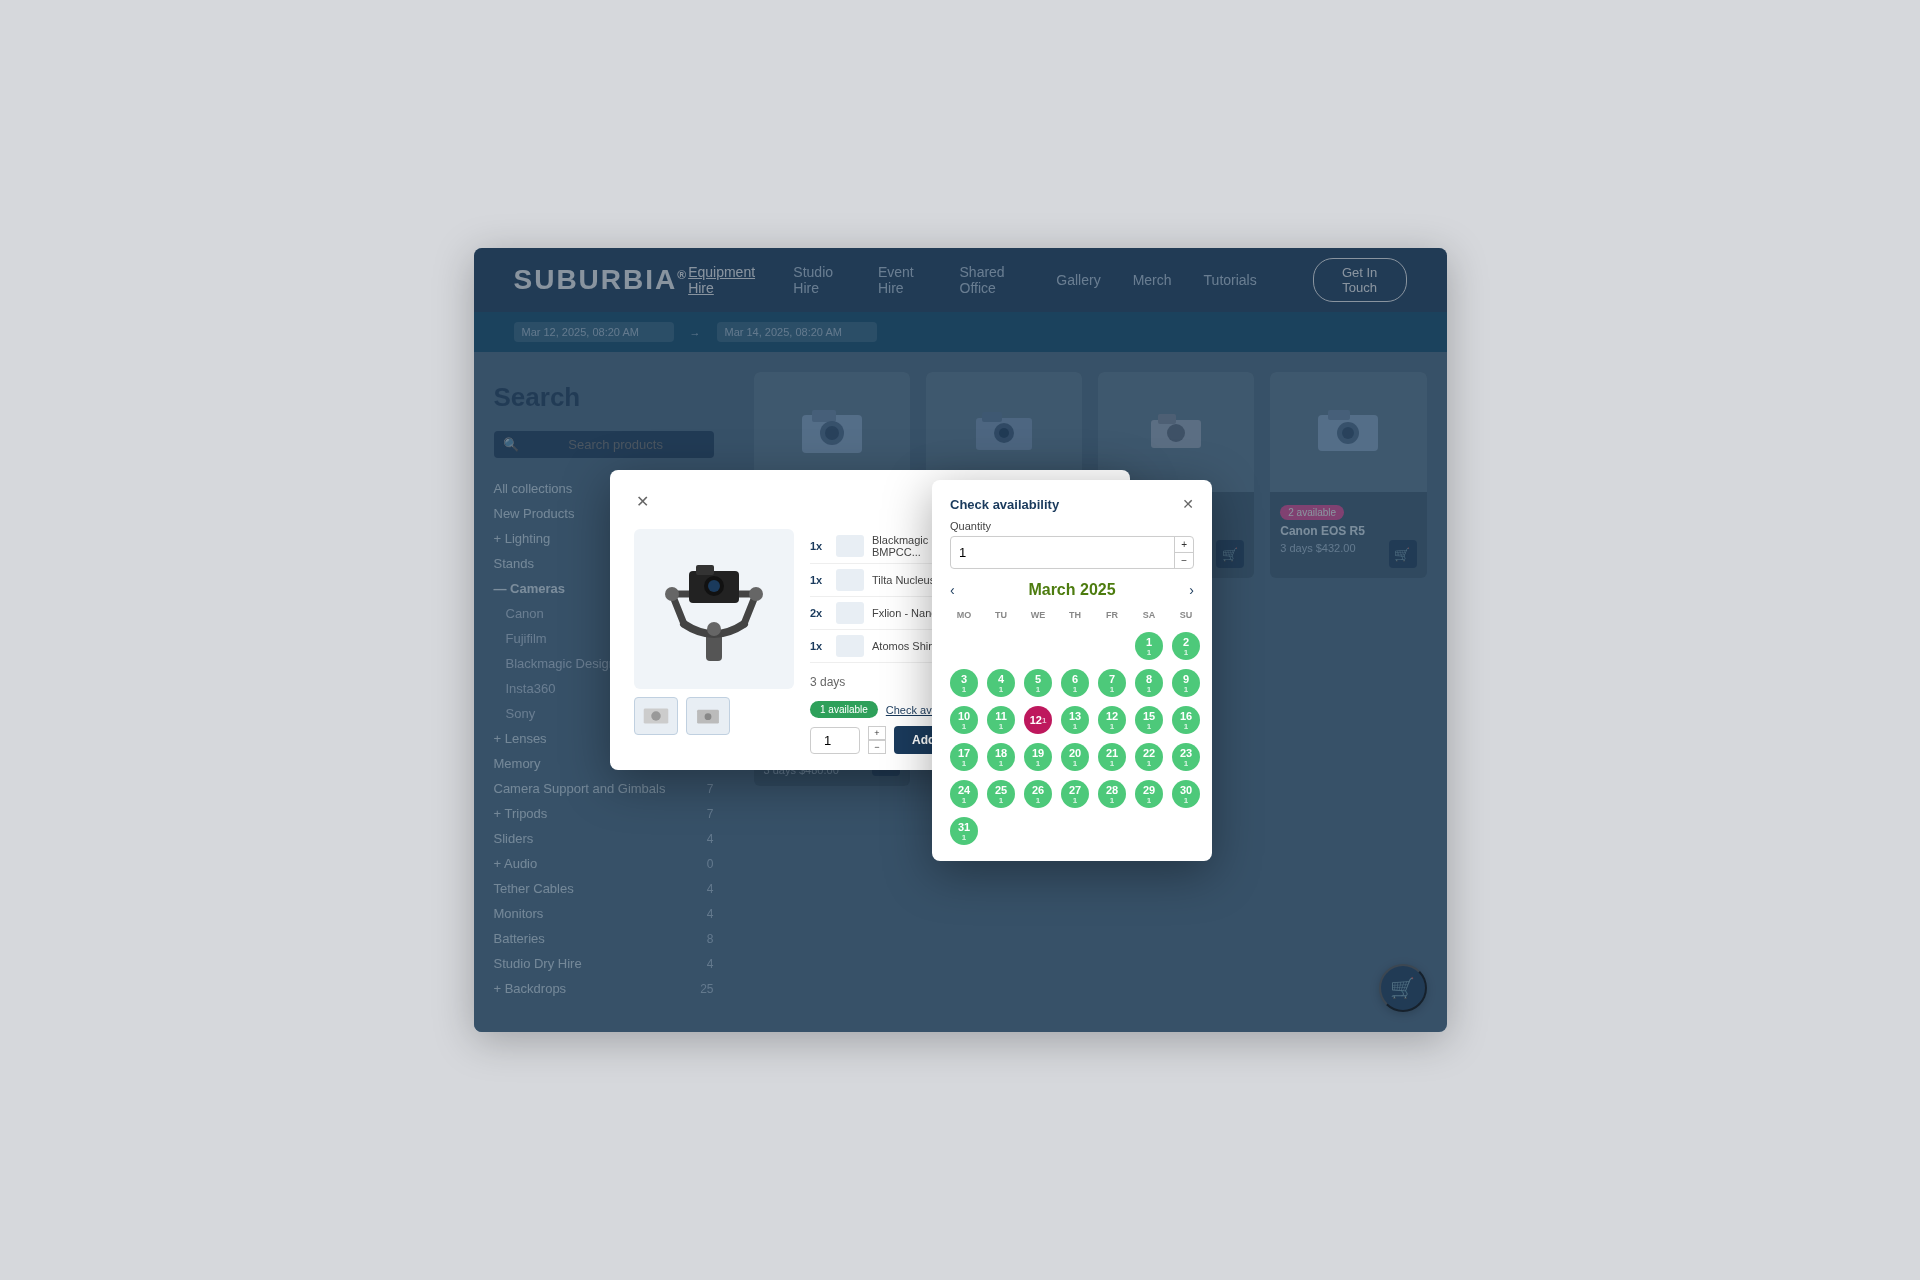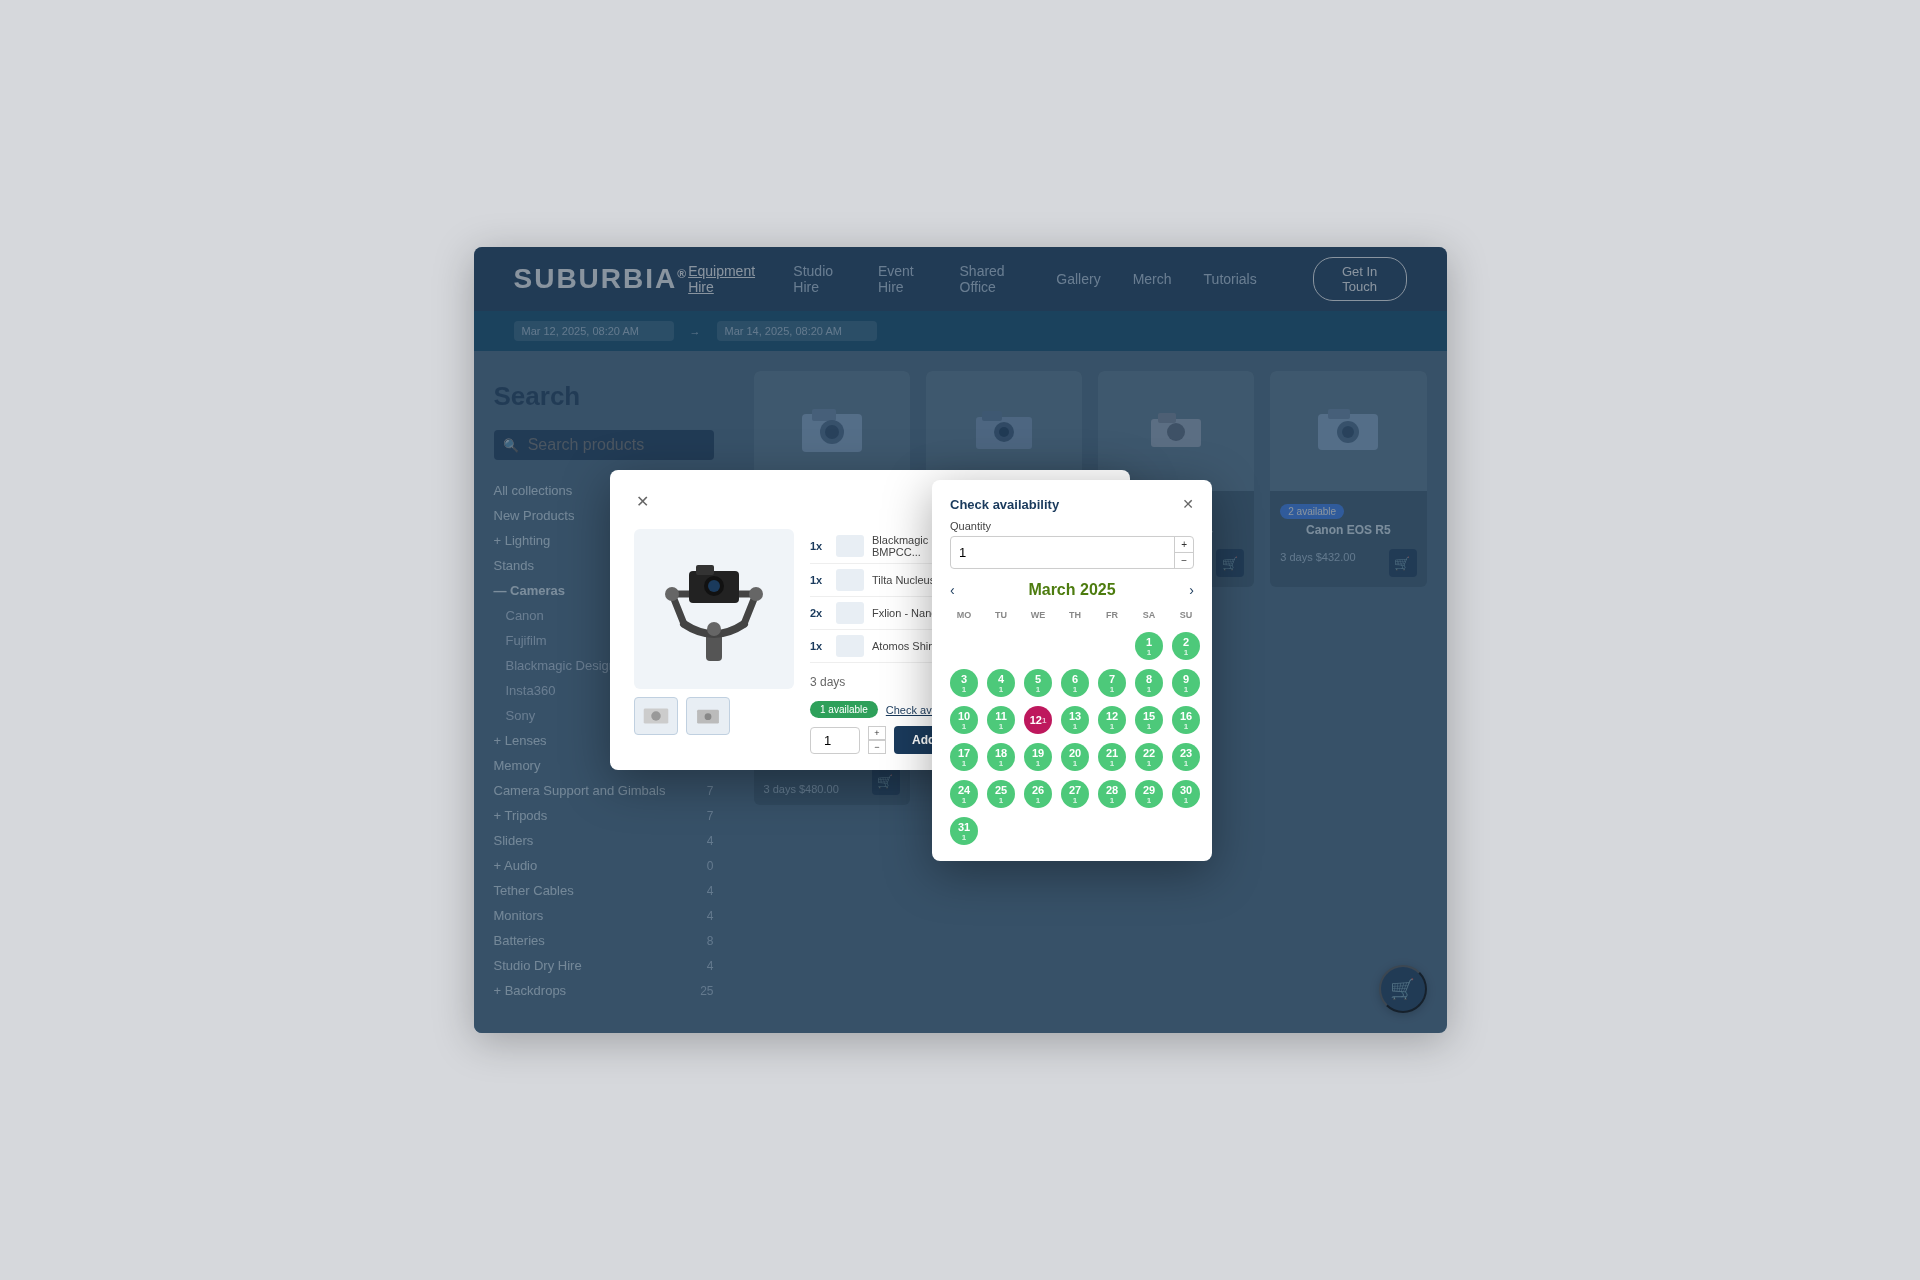--- a/index.html
+++ b/index.html
@@ -99,23 +99,24 @@
       background: #1a3a5c;
       border-radius: 4px;
       padding: 6px 10px;
       margin-bottom: 18px;
     }
     .search-icon { color: #fff; font-size: 13px; margin-right: 8px; }
     .search-input {
       background: transparent;
       border: none;
       color: #ffffff;
-      font-size: 16px;
+      font-size: 13px;
       outline: none;
       width: 100%;
+      text-align: center;
     }
     .sidebar-item {
       display: flex;
       justify-content: space-between;
       align-items: center;
       padding: 5px 0;
       color: #d0e4f0;
       font-size: 13px;
       cursor: pointer;
     }
@@ -143,33 +144,32 @@
       background: #5a7a92;
       display: flex;
       align-items: center;
       justify-content: center;
     }
     .product-info {
       padding: 10px;
     }
     .product-badge {
       display: inline-block;
-      background: #3b82f6;
+      background: #ec4899;
       color: #fff;
       font-size: 10px;
       border-radius: 10px;
       padding: 2px 8px;
       margin-bottom: 4px;
     }
     .product-name {
       color: #e0eff8;
       font-size: 12px;
       font-weight: 600;
-      margin-bottom: 14px;
-      text-align: center;
+      margin-bottom: 4px;
     }
     .product-price {
       color: #aac3d8;
       font-size: 11px;
     }
     .product-cart {
       position: absolute;
       bottom: 10px;
       right: 10px;
       background: #1a3a5c;

